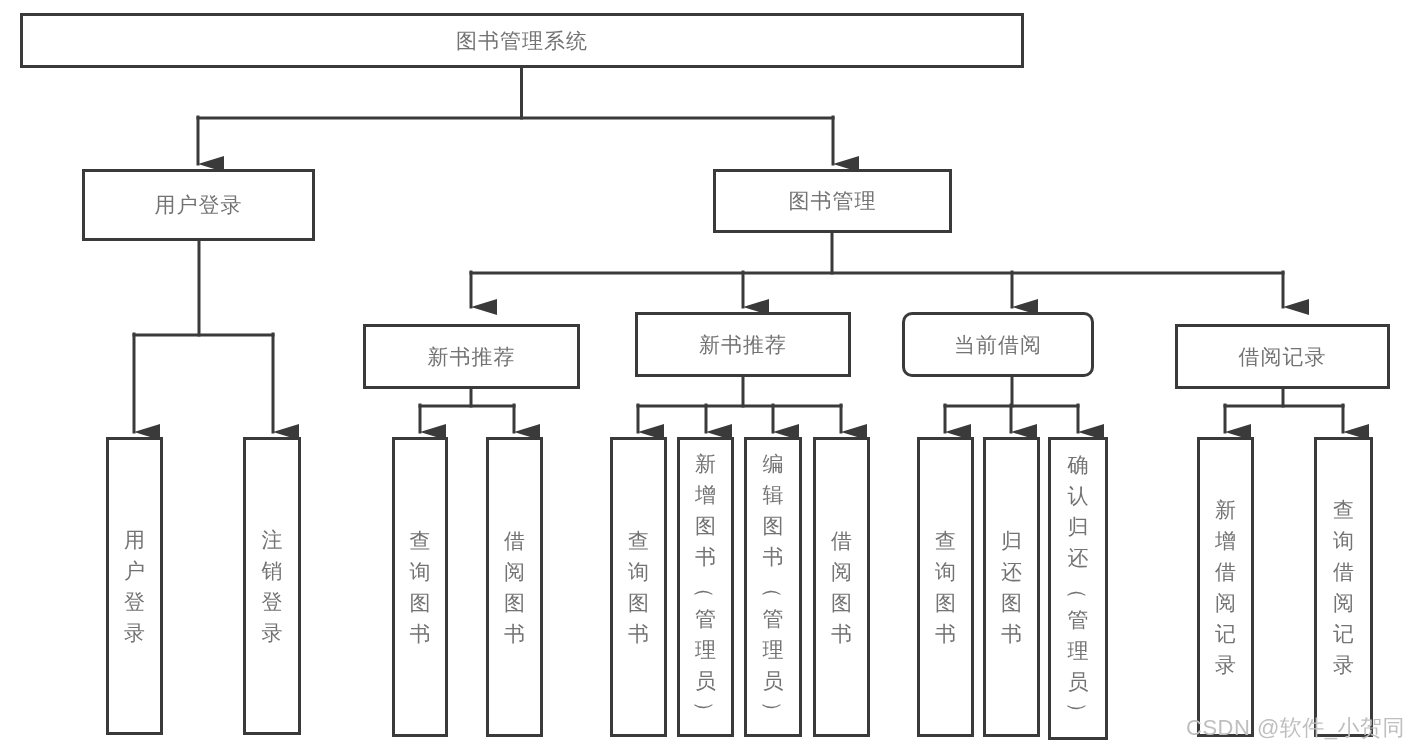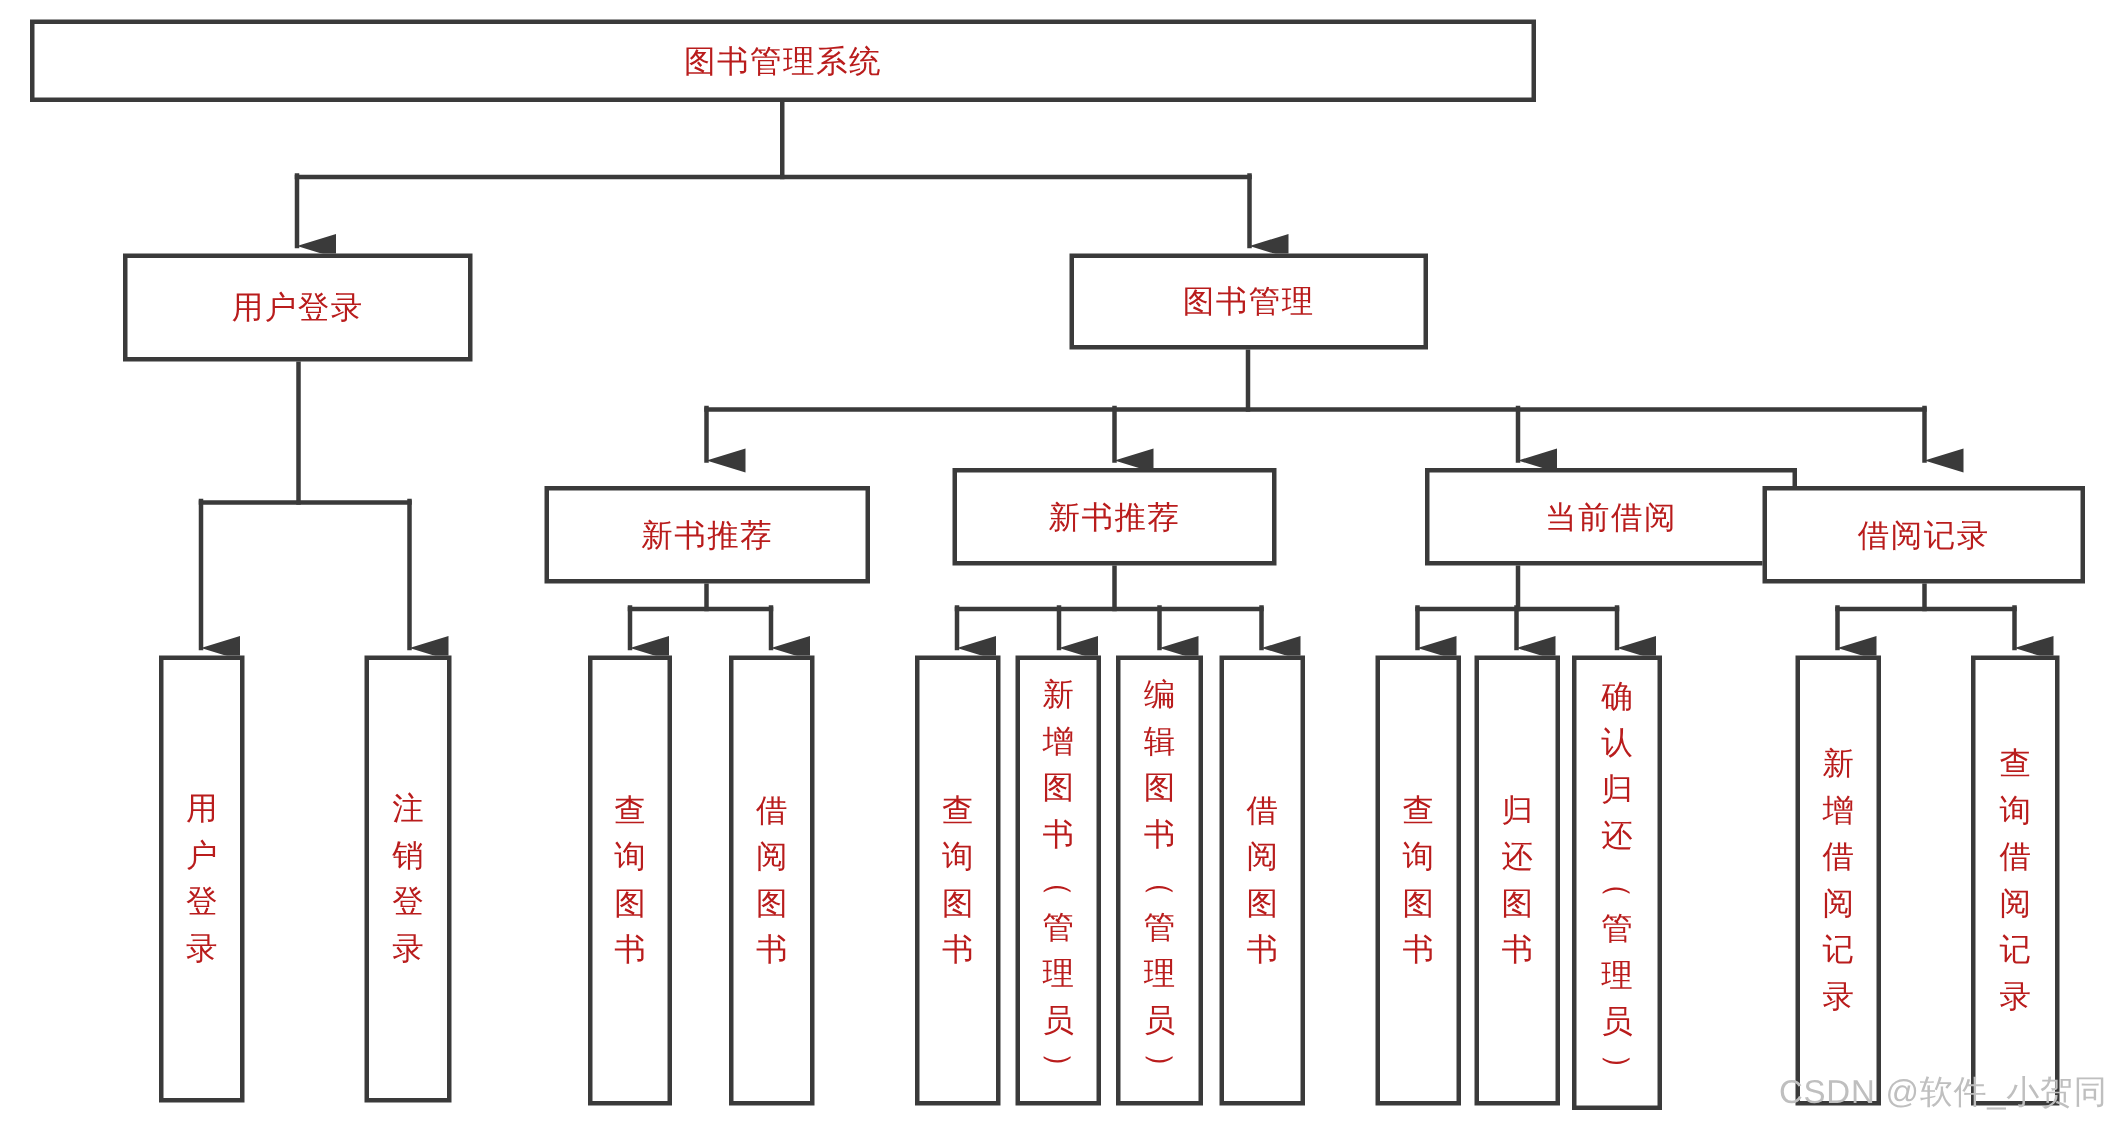--- a/index.html
+++ b/index.html
@@ -19,21 +19,21 @@
     position: absolute;
     left: 0; top: 0;
     width: 1405px;
     height: 747px;
   }
   .node {
     position: absolute;
     box-sizing: border-box;
     border: 3px solid #3a3a3a;
     background: #ffffff;
-    color: #b91c1c;
+    color: #737373;
     display: flex;
     align-items: center;
     justify-content: center;
   }
   .node.h {
     font-size: 21px;
     letter-spacing: 1px;
     white-space: nowrap;
   }
   .node.v {
@@ -114,21 +114,21 @@
     </g>
   </svg>
 
   <div class="node h" style="left:20px; top:13px; width:1004px; height:55px;">图书管理系统</div>
 
   <div class="node h" style="left:82px; top:169px; width:233px; height:72px;">用户登录</div>
   <div class="node h" style="left:713px; top:169px; width:239px; height:64px;">图书管理</div>
 
   <div class="node h" style="left:363px; top:312px; width:217px; height:65px;margin-top:12px;">新书推荐</div>
   <div class="node h" style="left:635px; top:312px; width:216px; height:65px;">新书推荐</div>
-  <div class="node h" style="left:950px; top:312px; width:248px; height:65px;">当前借阅</div>
+  <div class="node h" style="left:902px; top:312px; width:192px; height:65px;border-radius:10px;">当前借阅</div>
   <div class="node h" style="left:1175px; top:324px; width:215px; height:65px;">借阅记录</div>
 
   <div class="node v" style="left:106px; top:437px; width:57px; height:298px;">
       <span class="vchar">用</span>
       <span class="vchar">户</span>
       <span class="vchar">登</span>
       <span class="vchar">录</span>
     </div>
   <div class="node v" style="left:243px; top:437px; width:58px; height:298px;">
       <span class="vchar">注</span>

